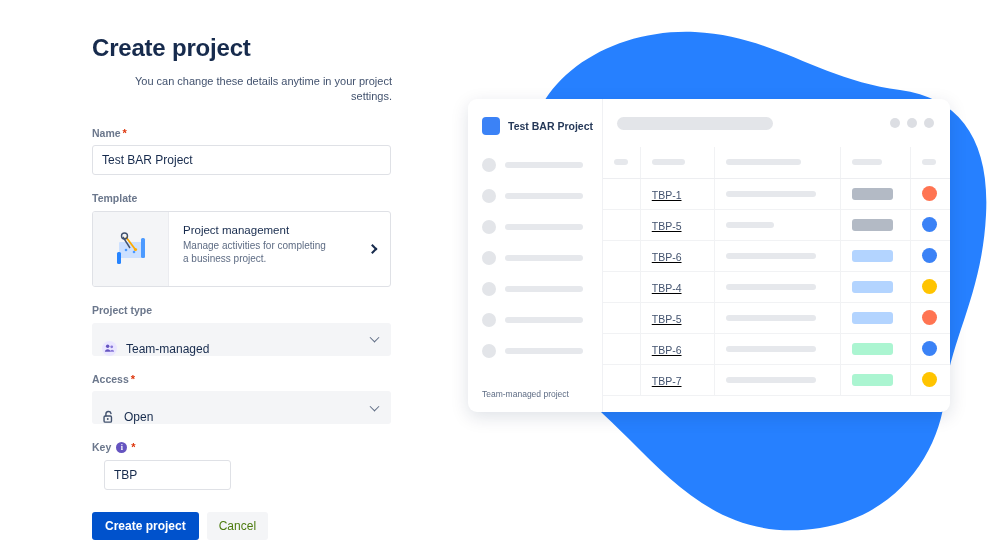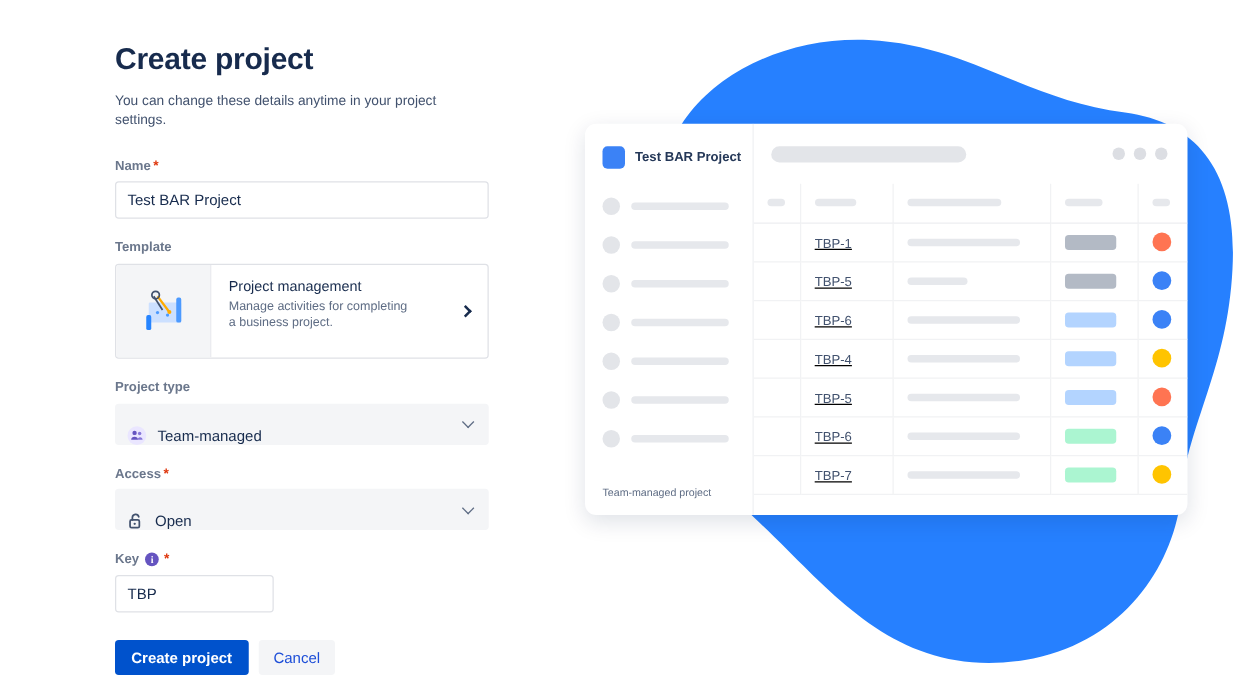--- a/index.html
+++ b/index.html
@@ -24,20 +24,21 @@
     color: #172B4D;
     letter-spacing: -0.2px;
     margin: 0 0 11px 0;
     line-height: 1.2;
   }
   .page-sub {
     font-size: 11px;
     color: #42526E;
     margin: 0 0 22px 0;
     line-height: 1.4;
+    text-align: right;
   }
   .field { margin-bottom: 17px; }
   .field-label {
     font-size: 10.5px;
     font-weight: 600;
     color: #6B778C;
     margin-bottom: 5px;
     display: flex;
     align-items: center;
     gap: 2px;
@@ -56,21 +57,21 @@
   .text-input {
     width: 299px; height: 30px;
     border: 1px solid #DFE1E6;
     border-radius: 3px;
     background: #FFFFFF;
     display: flex; align-items: center;
     padding: 0 9px;
     font-size: 12px;
     color: #172B4D;
   }
-  .text-input.narrow { width: 127px; }
+  .text-input.narrow { width: 127px; margin-left: 12px; }
 
   .select-input {
     width: 299px; height: 33px;
     border-radius: 3px;
     background: #F4F5F7;
     display: flex; align-items: flex-end;
     padding: 0 10px;
     font-size: 12px;
     color: #172B4D;
     gap: 9px;
@@ -121,21 +122,21 @@
 
   .btn-row { display:flex; align-items:center; gap: 8px; margin-top: 22px; }
   .btn-primary {
     background: #0052CC; color:#fff;
     font-size: 12px; font-weight: 600;
     padding: 7px 13px; border-radius: 3px;
     border: none; cursor: pointer;
     font-family: "Liberation Sans", sans-serif;
   }
   .btn-subtle {
-    background: #F4F5F7; color:#1d4ed8;
+    background: #F4F5F7; color:#4d7c0f;
     font-size: 12px; font-weight: 500;
     padding: 7px 12px; border-radius: 3px;
     border: none; cursor: pointer;
     font-family: "Liberation Sans", sans-serif;
   }
 
   
   .illus {
     position: absolute;
     left: 430px; top: 10px;

